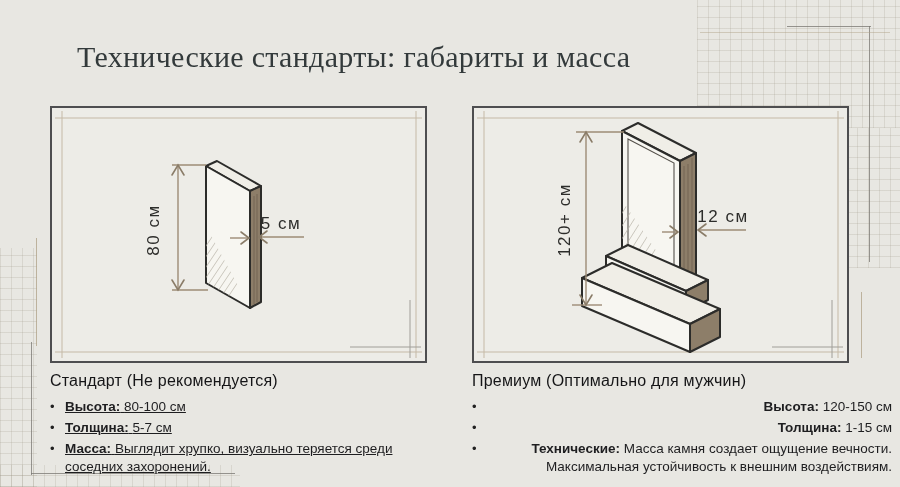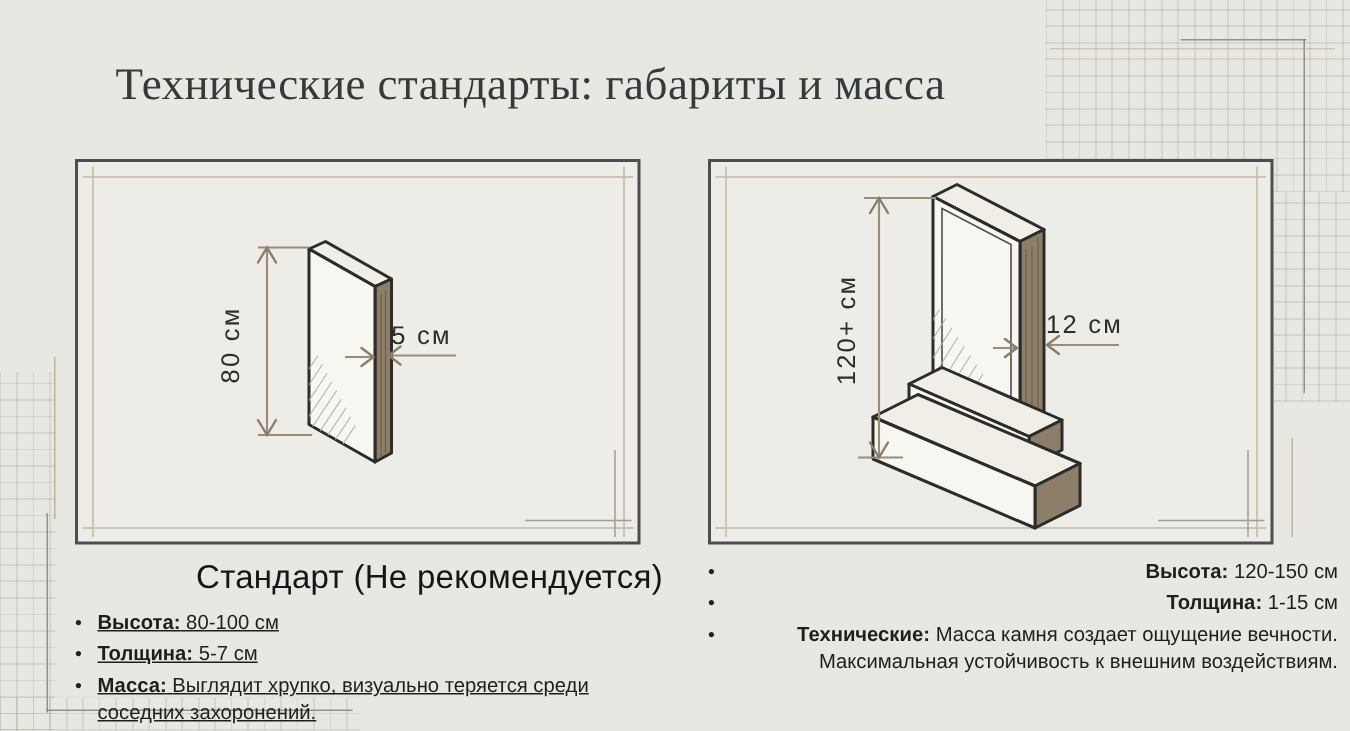--- a/index.html
+++ b/index.html
@@ -67,22 +67,22 @@
   svg text.dim-label {
     font-family: "Liberation Sans", sans-serif;
     font-size: 17px; font-weight: 500; letter-spacing: 1.5px;
     fill: #2d2d2b; text-anchor: middle;
   }
 
   .specs { position: absolute; top: 372px; }
   .specs-left  { left: 50px;  width: 392px; }
   .specs-right { left: 472px; width: 420px; }
   .specs h2 {
-    font-size: 22px; font-weight: 500; color: #151517;
-    letter-spacing: 0.2px; margin-bottom: 8px; text-align: right;
+    font-size: 16px; font-weight: 500; color: #151517;
+    letter-spacing: 0.2px; margin-bottom: 8px;
   }
   .specs ul { list-style: none; }
   .specs li {
     display: grid; grid-template-columns: 15px 1fr;
     font-size: 13.5px; line-height: 1.34; margin-bottom: 3px;
   }
   .specs .dot { color: #222; font-size: 13px; line-height: 1.4; }
   .specs .li-text b { font-weight: 700; }
   .specs-left  .li-text { max-width: 372px; text-decoration: underline; }
   .specs-right .li-text { max-width: 420px; text-align: right; }
@@ -241,20 +241,21 @@
         <span class="li-text"><b>Толщина:</b> <span>5-7 см</span></span>
       </li>
       <li>
         <span class="dot">•</span>
         <span class="li-text"><b>Масса:</b> <span>Выглядит хрупко, визуально теряется среди соседних захоронений.</span></span>
       </li>
     </ul>
   </div>
 
   <div class="specs specs-right">
+    <h2>Премиум (Оптимально для мужчин)</h2>
     <ul>
       <li>
         <span class="dot">•</span>
         <span class="li-text"><b>Высота:</b> <span>120-150 см</span></span>
       </li>
       <li>
         <span class="dot">•</span>
         <span class="li-text"><b>Толщина:</b> <span>1-15 см</span></span>
       </li>
       <li>

